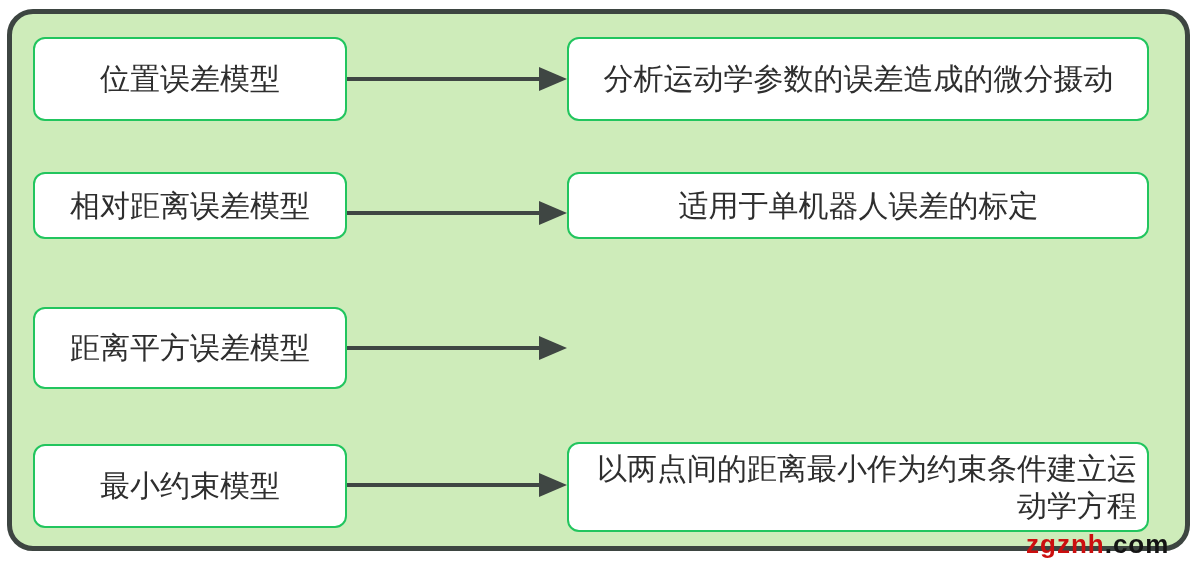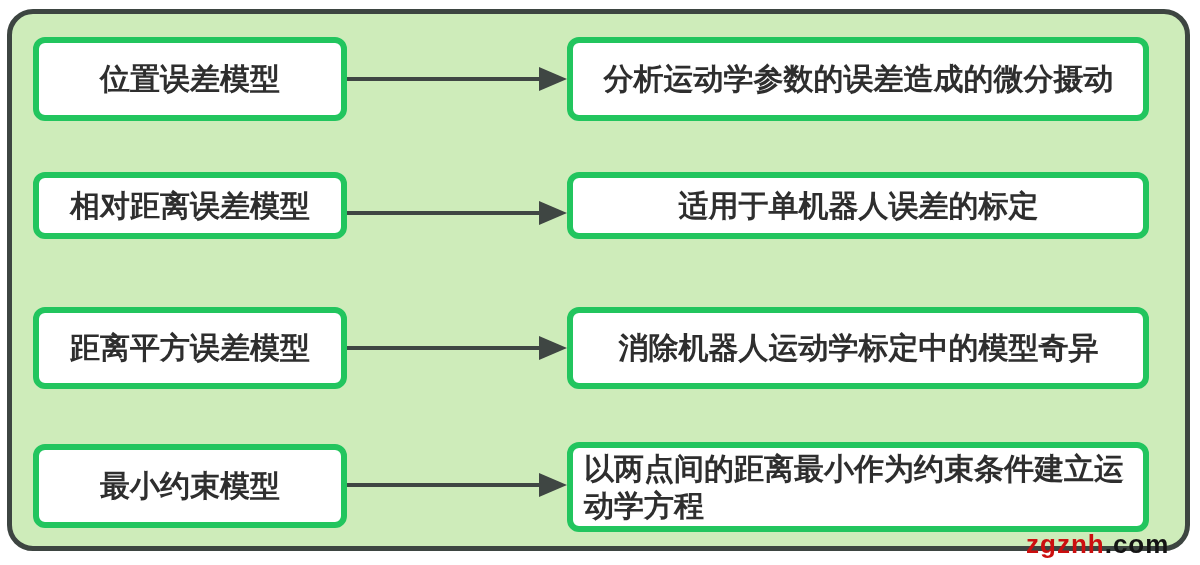--- a/index.html
+++ b/index.html
@@ -22,32 +22,31 @@
     width: 1183px;
     height: 542px;
     background: #ceecba;
     border: 5px solid #3d4541;
     border-radius: 26px;
     box-sizing: border-box;
   }
   .node {
     position: absolute;
     background: #ffffff;
-    border: 6px solid #22c55e;
+    border: 2px solid #22c55e;
     border-radius: 12px;
     box-sizing: border-box;
     display: flex;
     align-items: center;
     justify-content: center;
-    text-align: left;
+    text-align: right;
     color: #2e2e2e;
     font-size: 30px;
     line-height: 1.25;
     padding: 2px 10px;
-    font-weight: bold;
   }
   .node-left  { left: 33px;  width: 314px; }
   .node-right { left: 567px; width: 582px; padding-left: 11px; }
   .r1 { top: 37px;  height: 84px; }
   .r2 { top: 172px; height: 67px; }
   .r3 { top: 307px; height: 82px; }
   .r4l { top: 444px; height: 84px; }
   .r4r { top: 442px; height: 90px; }
   .arrow {
     position: absolute;
@@ -108,21 +107,20 @@
     <div class="shaft"></div>
     <div class="head"></div>
   </div>
   <div class="node node-left r3">距离平方误差模型</div>
 
   <div class="node node-right r2">适用于单机器人误差的标定</div>
   <div class="arrow a3">
     <div class="shaft"></div>
     <div class="head"></div>
   </div>
-  <div class="node node-right r3">消除机器人运动学标定中的模型奇异</div>
 
   <div class="node node-left r4l">最小约束模型</div>
   <div class="arrow a4">
     <div class="shaft"></div>
     <div class="head"></div>
   </div>
   <div class="node node-right r4r">以两点间的距离最小作为约束条件建立运动学方程</div>
 
   <div class="watermark">
     <span class="wm-red">zgznh</span><span class="wm-black">.com</span>

